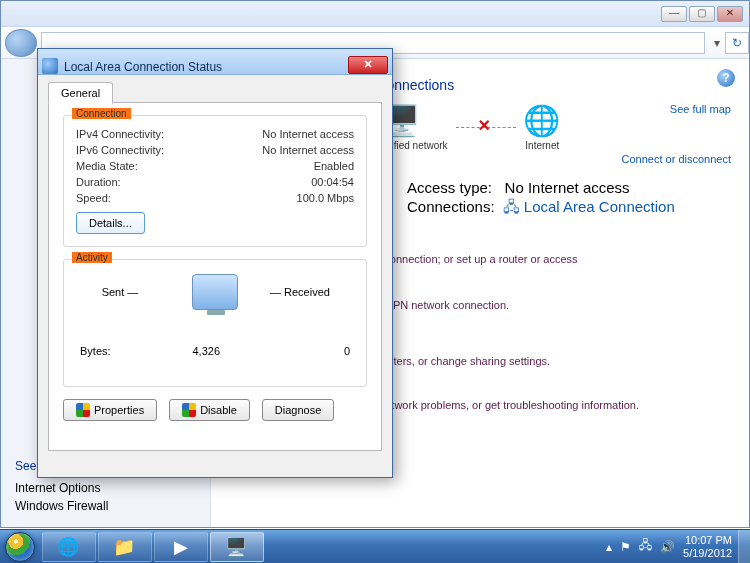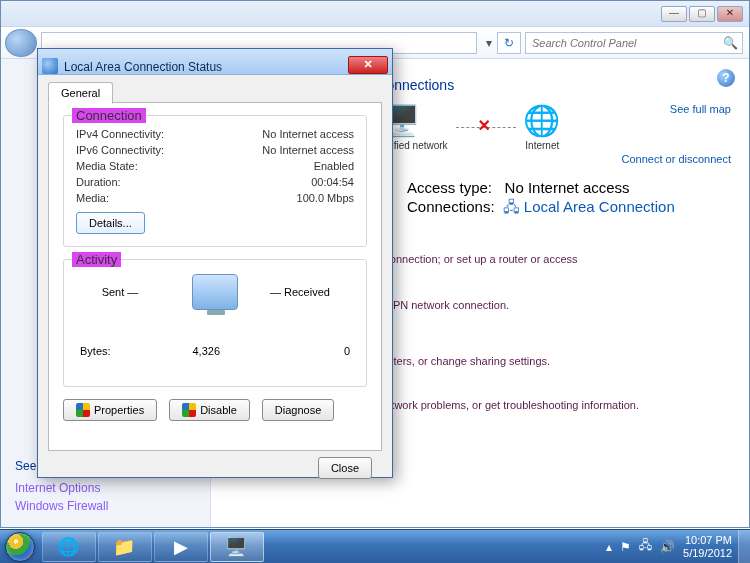--- a/index.html
+++ b/index.html
@@ -58,21 +58,21 @@
   .cp-body { display:flex; height:calc(100% - 58px); }
   .cp-side {
     width: 210px;
     background: #f0f4fa;
     border-right:1px solid #d9e2ef;
     padding: 12px 14px;
     color: #19477c;
     font-size: 12px;
   }
   .cp-side .heading { color:#003399; font-size:12px; margin: 18px 0 6px; }
-  .cp-side .link { color:#8b5cf6; padding:2px 0; cursor:pointer; }
+  .cp-side .link { color:#000000; padding:2px 0; cursor:pointer; }
   .cp-main {
     flex:1; padding: 14px 18px 14px 26px; position:relative;
   }
   .help-icon {
     position:absolute; top:10px; right:14px;
     width:18px; height:18px; border-radius:50%;
     background: radial-gradient(circle at 35% 35%, #a8d4ff, #2a70c2);
     color:#fff; font-weight:bold; text-align:center; line-height:18px; font-size:12px;
     cursor:pointer;
   }
@@ -121,21 +121,21 @@
     height:22px; padding:0 12px; line-height:21px;
     border:1px solid #b9b9b9; border-bottom:1px solid #fff;
     background:#fff; border-radius:3px 3px 0 0;
     font-size:11px; position:relative; top:1px; cursor:pointer;
   }
   .tabpane {
     border:1px solid #b9b9b9; border-top:none; background:#fff;
     padding:12px 14px 8px; height: 348px;
   }
   .group { border:1px solid #d7d7d7; border-radius:3px; padding:10px 12px 12px; margin-bottom:12px; position:relative;}
-  .group-title { position:absolute; top:-8px; left:8px; background:#d946ef; padding:0 4px; font-size:13px; color:#333;}
+  .group-title { position:absolute; top:-8px; left:8px; background:#f97316; padding:0 4px; font-size:10px; color:#333;}
   .kv { display:flex; justify-content:space-between; font-size:11px; color:#333; padding:2px 0;}
   .detailsbtn, .actbtn, .closebtn {
     height:22px; padding:0 12px;
     border:1px solid #8a8a8a; border-radius:3px;
     background: linear-gradient(#fdfdfd,#e6e6e6);
     font-size:11px; cursor:pointer;
     display:inline-flex; align-items:center; gap:4px;
   }
   .detailsbtn { border:1px solid #5b9bd5; background:linear-gradient(#fefeff,#e5f0fd);}
   .shield {
@@ -186,24 +186,20 @@
     <div class="winbtn">▢</div>
     <div class="winbtn close">✕</div>
   </div>
   <div class="cp-navbar">
     <div class="nav-back"></div>
     <div class="breadcrumb">
         <span>&nbsp;</span>
       </div>
     <div class="dropbtn">▾</div>
     <div class="refreshbtn">↻</div>
-    <div class="searchbox">
-      <input placeholder="Search Control Panel" style="">
-      <div class="sicon">🔍</div>
-    </div>
   </div>
   <div class="cp-body">
     <div class="cp-side">
       <div style="height:370px"></div>
       <div class="heading">See also</div>
       <div class="link">Internet Options</div>
       <div class="link">Windows Firewall</div>
     </div>
     <div class="cp-main">
       <div class="help-icon">?</div>
@@ -278,21 +274,21 @@
           </div>
         <div class="kv">
             <span>Media State:</span>
             <span>Enabled</span>
           </div>
         <div class="kv">
             <span>Duration:</span>
             <span>00:04:54</span>
           </div>
         <div class="kv">
-            <span>Media:</span>
+            <span>Speed:</span>
             <span>100.0 Mbps</span>
           </div>
         <div style="margin-top:6px">
           <button class="detailsbtn">Details...</button>
         </div>
       </div>
 
       <div class="group" style="height:128px">
         <div class="group-title">Activity</div>
         <div class="activity-row" style="margin-top:4px">
@@ -317,23 +313,20 @@
           </button>
         <button class="actbtn">
             <span class="shield"></span>
             <span>Disable</span>
           </button>
         <button class="actbtn">
             <span>Diagnose</span>
           </button>
       </div>
     </div>
-    <div class="dlg-footer">
-      <button class="closebtn">Close</button>
-    </div>
   </div>
 </div>
 
 <div class="taskbar">
   <div class="start">
       <div class="startorb"></div>
     </div>
   <div class="tbtn">🌐</div>
   <div class="tbtn">📁</div>
   <div class="tbtn">▶</div>

